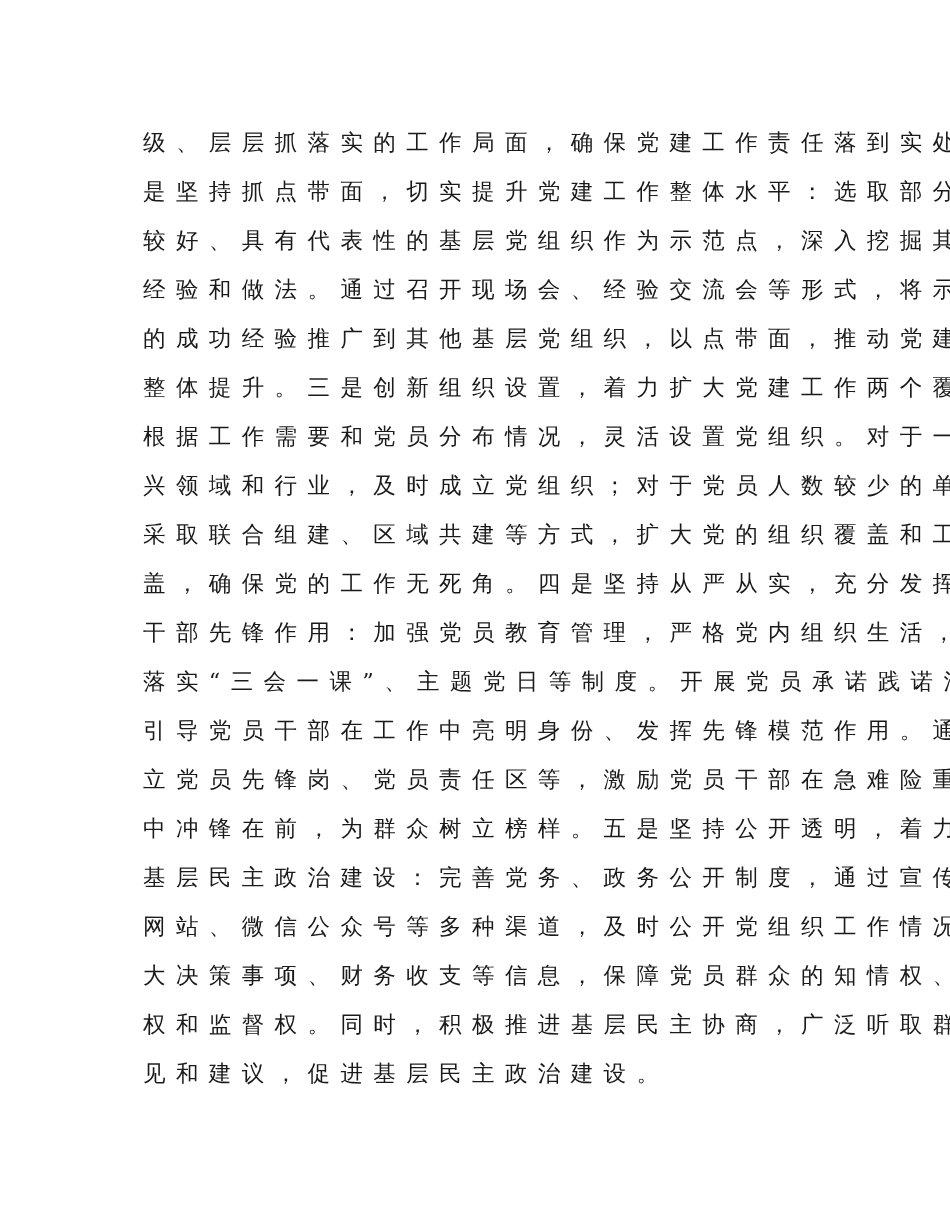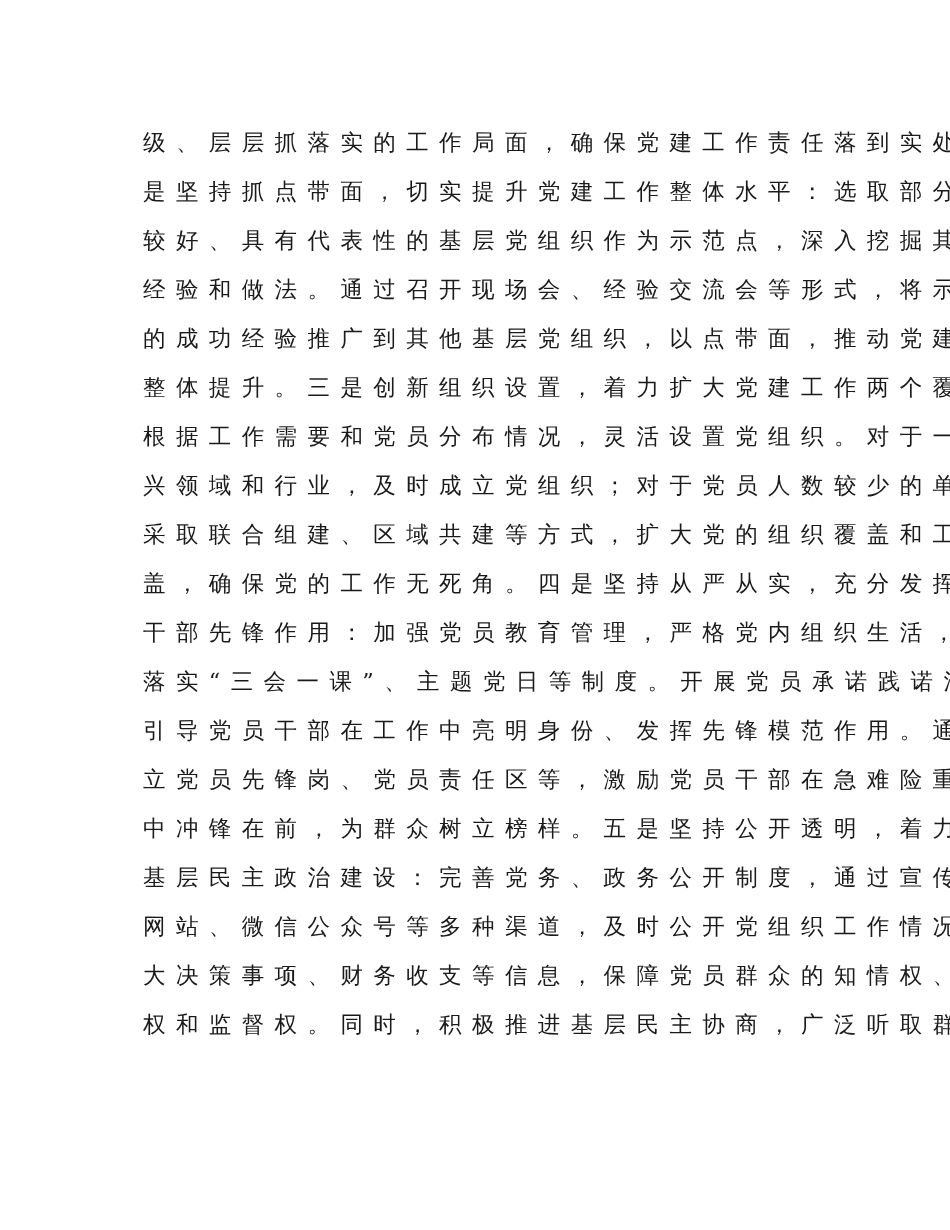--- a/index.html
+++ b/index.html
@@ -40,14 +40,15 @@
     <div class="line">盖，确保党的工作无死角。四是坚持从严从实，充分发挥党员</div>
     <div class="line">干部先锋作用：加强党员教育管理，严格党内组织生活，认真</div>
     <div class="line">落实“三会一课”、主题党日等制度。开展党员承诺践诺活动，</div>
     <div class="line">引导党员干部在工作中亮明身份、发挥先锋模范作用。通过设</div>
     <div class="line">立党员先锋岗、党员责任区等，激励党员干部在急难险重任务</div>
     <div class="line">中冲锋在前，为群众树立榜样。五是坚持公开透明，着力加强</div>
     <div class="line">基层民主政治建设：完善党务、政务公开制度，通过宣传栏、</div>
     <div class="line">网站、微信公众号等多种渠道，及时公开党组织工作情况、重</div>
     <div class="line">大决策事项、财务收支等信息，保障党员群众的知情权、参与</div>
     <div class="line">权和监督权。同时，积极推进基层民主协商，广泛听取群众意</div>
+    <div class="line">见和建议，促进基层民主政治建设。</div>
   </div>
 </div>
 
 </body></html>

